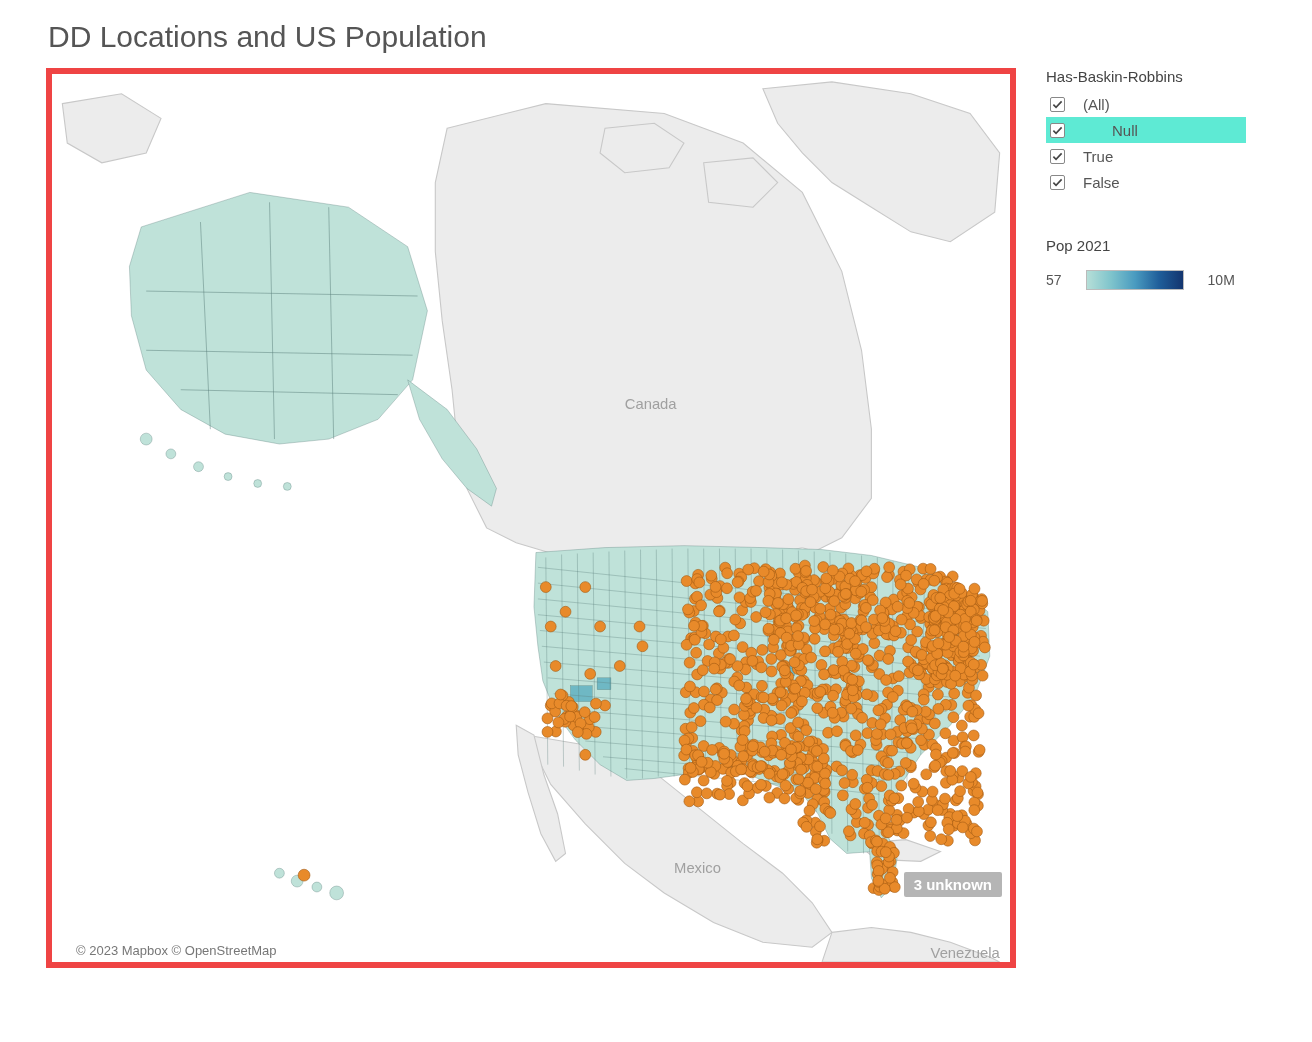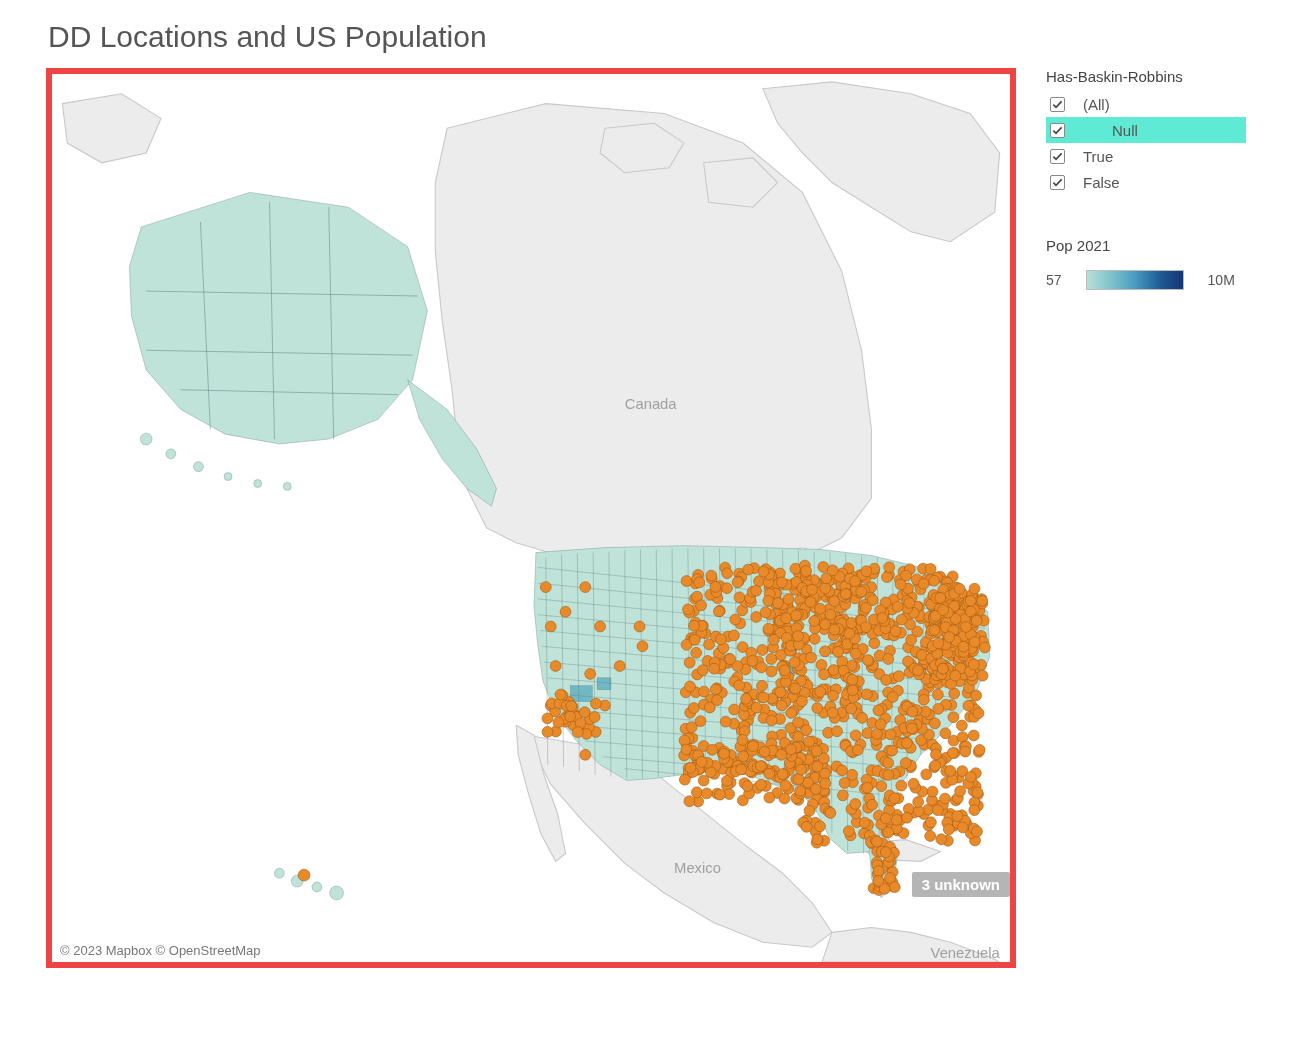--- a/index.html
+++ b/index.html
@@ -29,29 +29,29 @@
       background: #fff;
     }
     .map-svg {
       width: 100%;
       height: 100%;
       display: block;
     }
     .attribution {
       position: absolute;
       bottom: 0;
-      left: 0;
+      left: 16px;
       font-size: 13px;
       color: #777;
       background: rgba(255,255,255,0.85);
       padding: 4px 8px;
     }
     .unknown-badge {
       position: absolute;
-      right: 0;
+      right: 8px;
       bottom: 65px;
       background: rgba(160,160,160,0.78);
       color: #fff;
       font-size: 15px;
       font-weight: 600;
       padding: 4px 10px;
       border-radius: 2px;
     }
     .sidebar {
       width: 230px;

